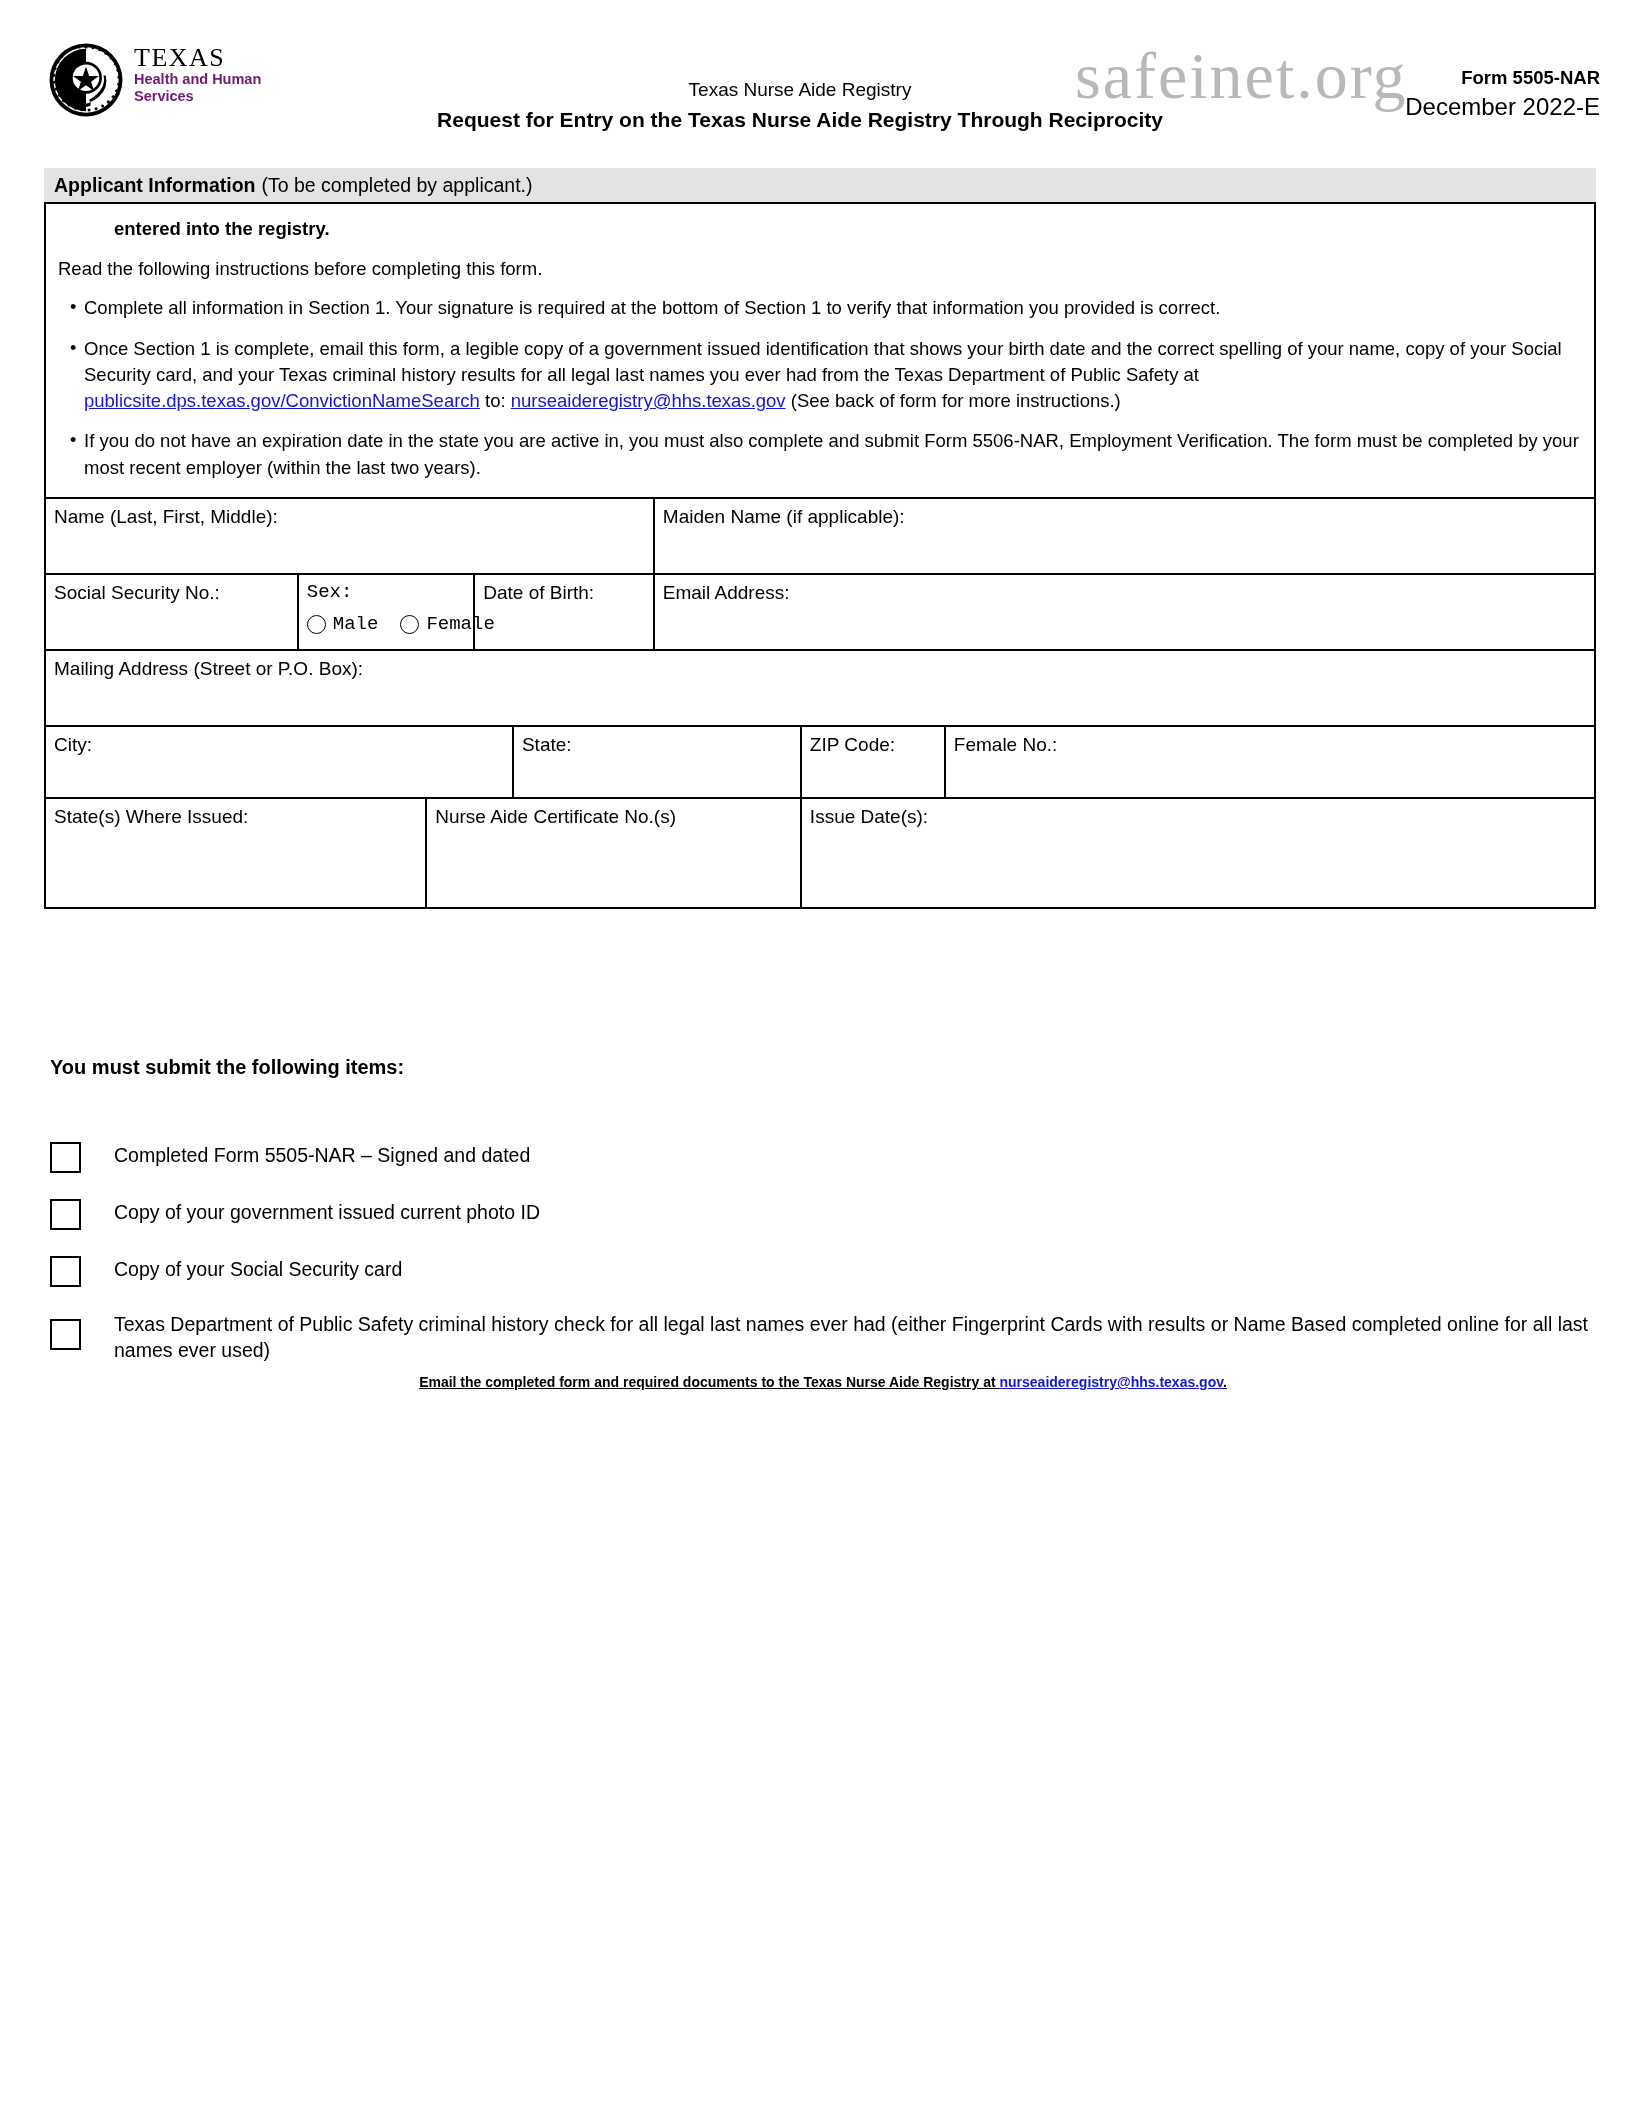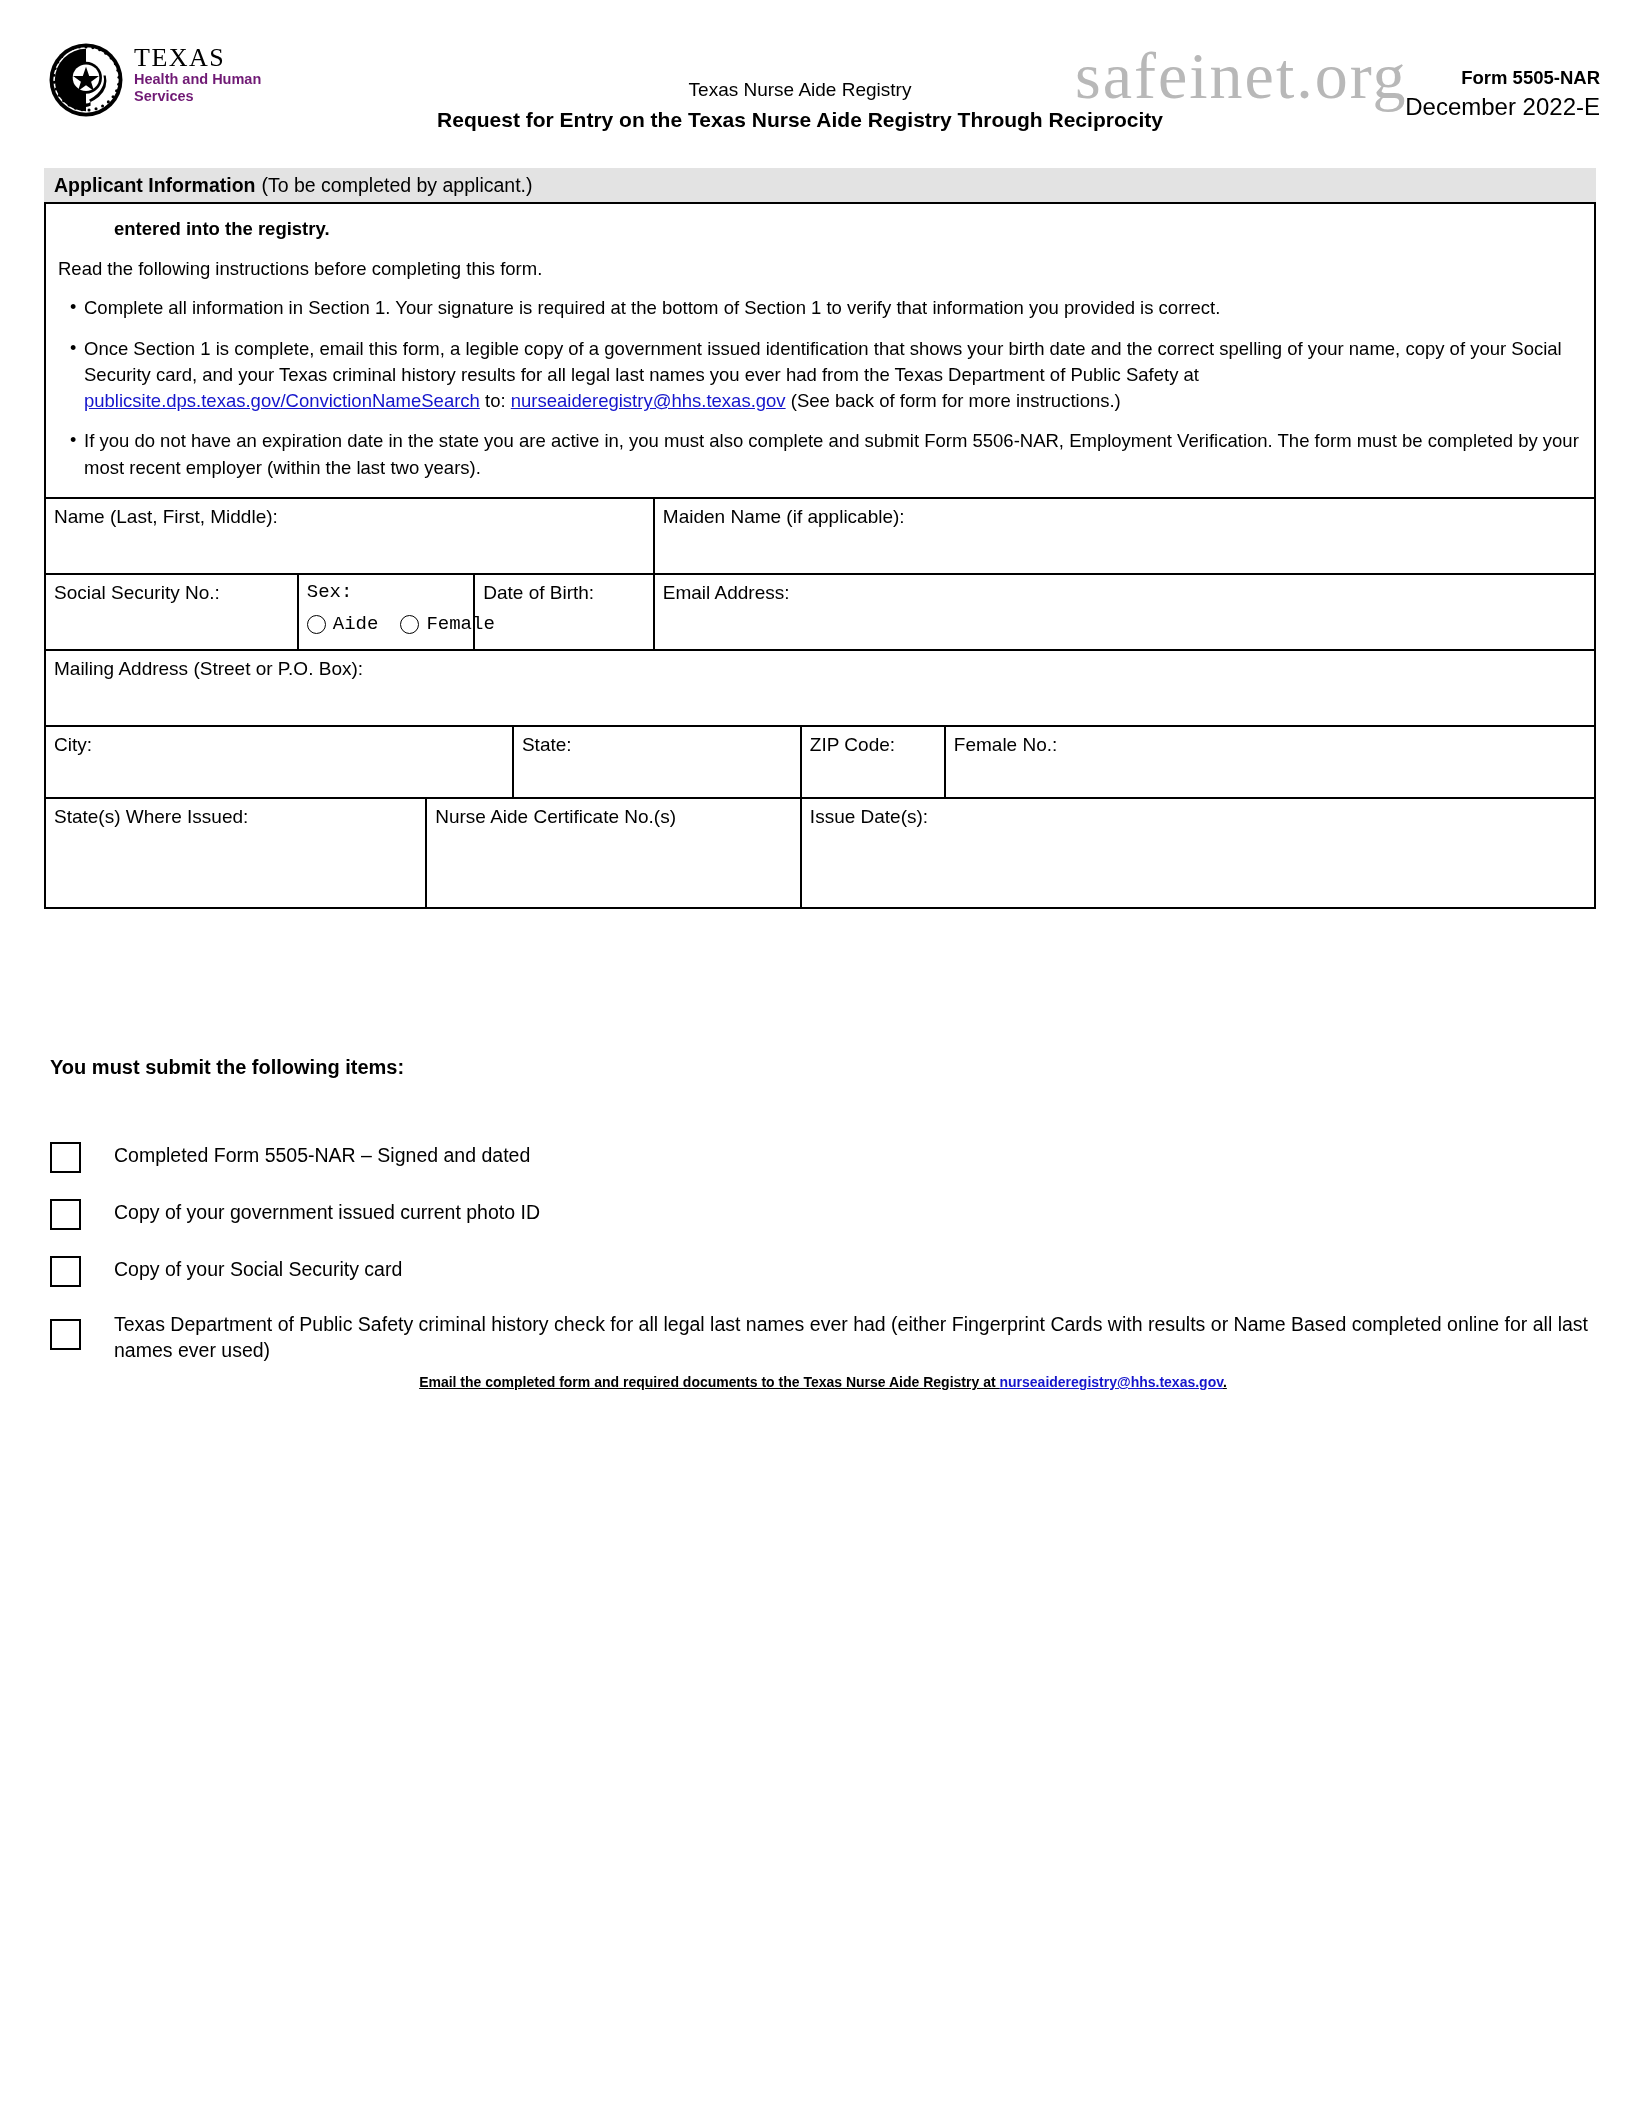--- a/index.html
+++ b/index.html
@@ -396,21 +396,21 @@
       </div>
 
       <div class="row r-ssn">
         <div class="cell" style="width:16.2%">
           <span>Social Security No.:</span>
         </div>
         <div class="cell sexcell" style="width:11.4%">
           <span>Sex:</span>
           <div class="sexrow">
             <span class="radio"></span>
-            <span class="radio-lbl">Aide</span>
+            <span class="radio-lbl">Male</span>
             <span class="radio"></span>
             <span class="radio-lbl">Female</span>
           </div>
         </div>
         <div class="cell" style="width:11.6%">
           <span>Date of Birth:</span>
         </div>
         <div class="cell" style="width:60.8%">
           <span>Email Address:</span>
         </div>

